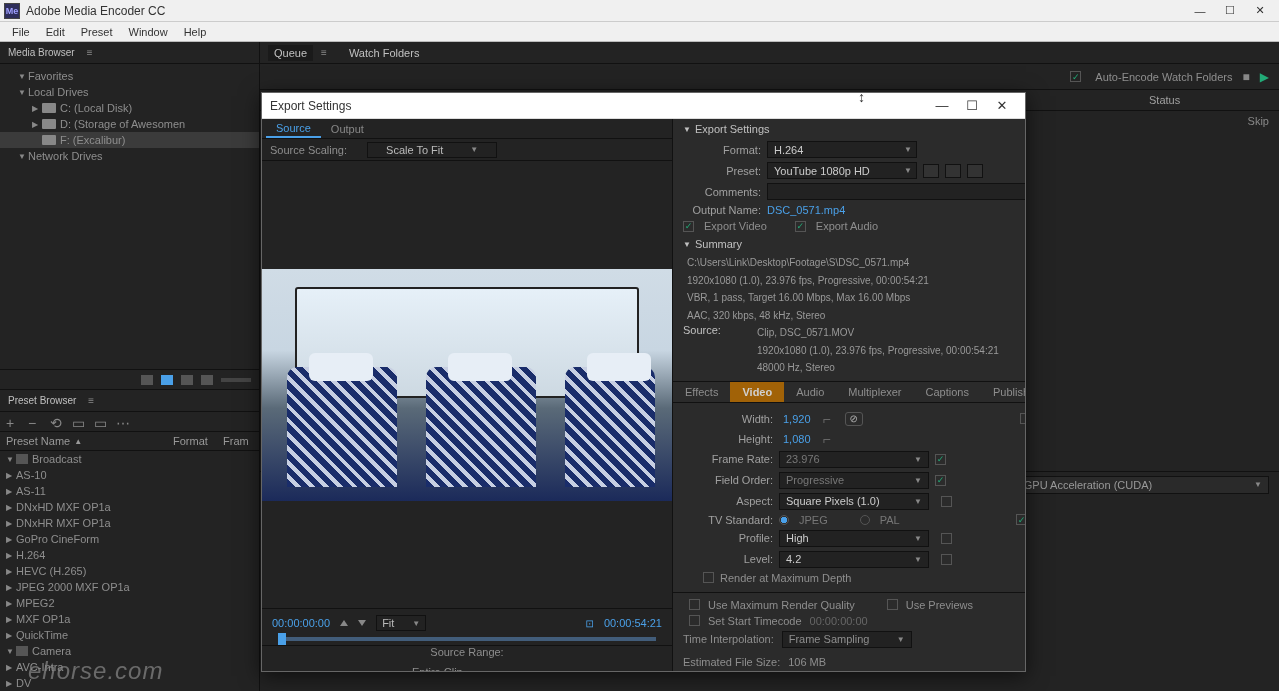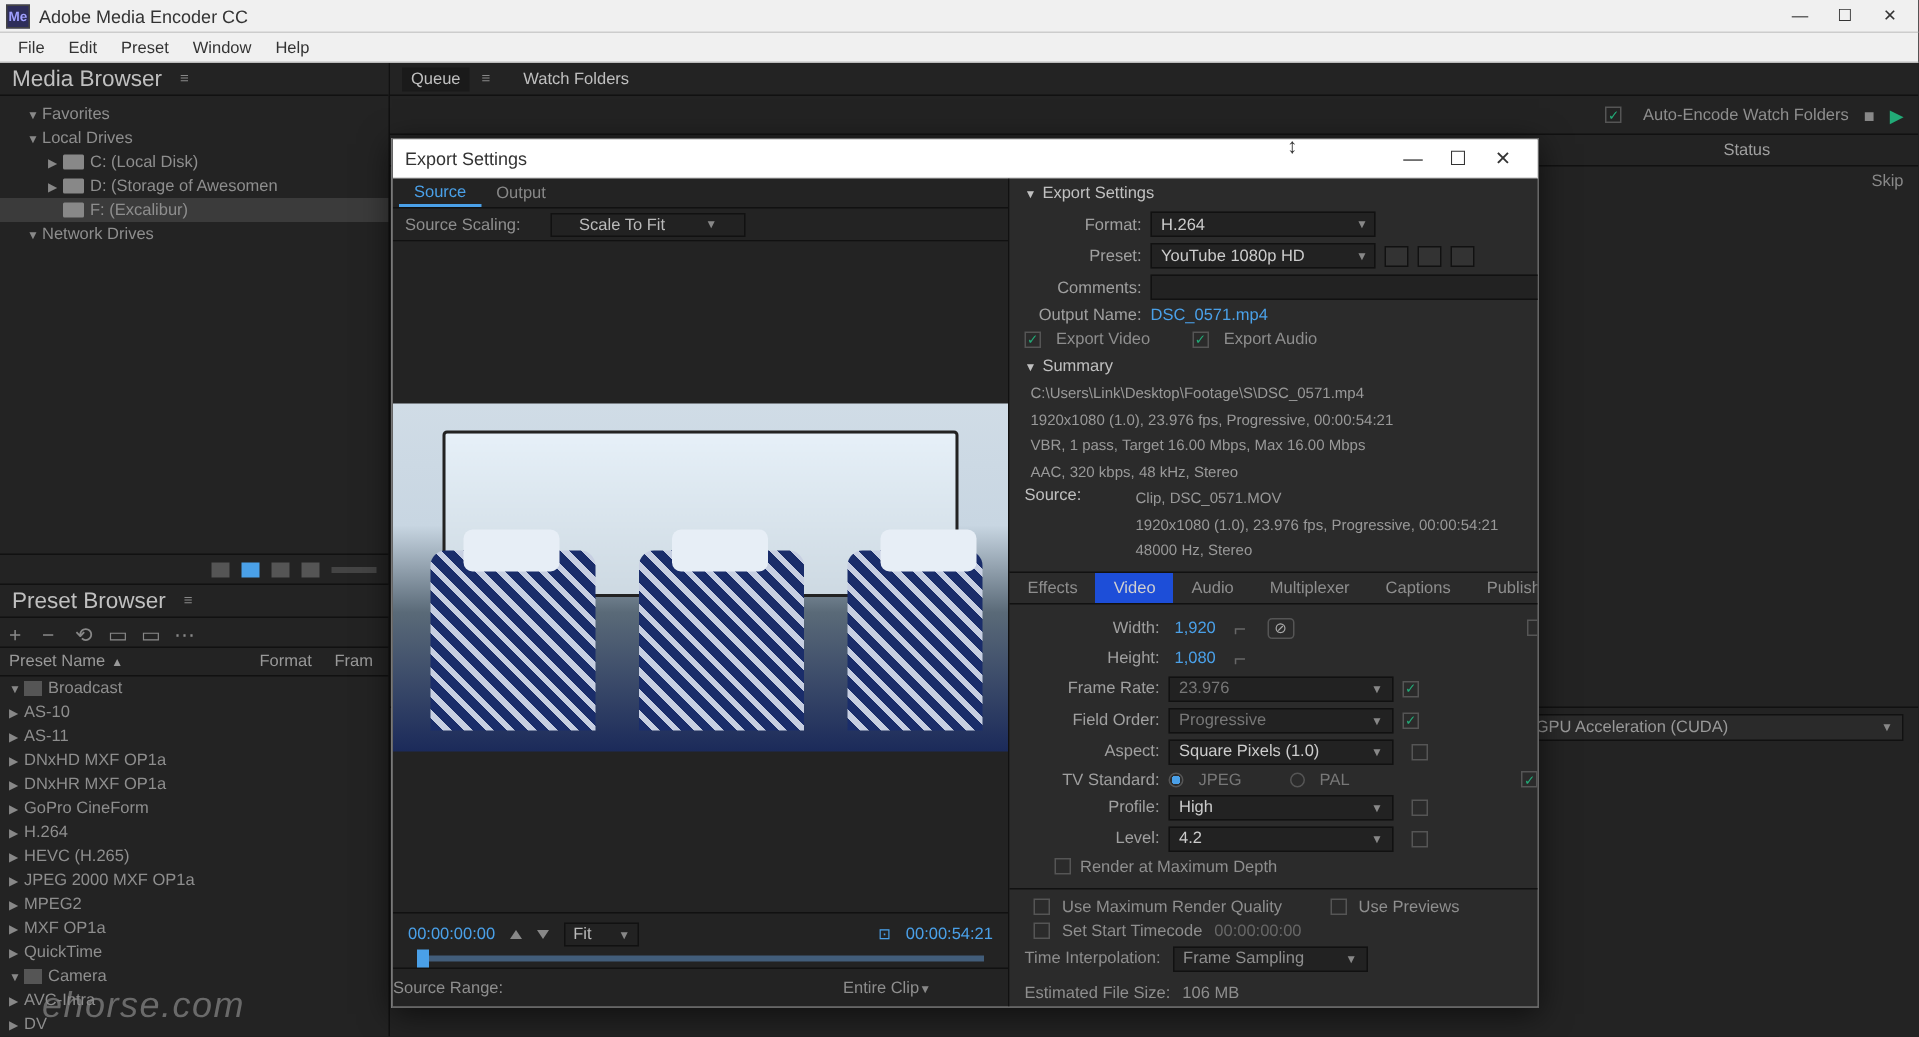--- a/index.html
+++ b/index.html
@@ -7,21 +7,21 @@
 .titlebar { height:22px; background:#f0f0f0; color:#333; display:flex; align-items:center; padding:0 4px; border-bottom:1px solid #ccc; }
 .titlebar .icon { width:16px; height:16px; background:#2d2d5a; margin-right:6px; border:1px solid #444; display:flex; align-items:center; justify-content:center; color:#a0a0ff; font-size:9px; font-weight:bold; }
 .titlebar .title { flex:1; font-size:12px; }
 .titlebar .winbtn { width:30px; height:20px; display:flex; align-items:center; justify-content:center; color:#333; cursor:pointer; }
 .menubar { height:20px; background:#f0f0f0; color:#333; display:flex; align-items:center; padding:0 4px; border-bottom:1px solid #bbb; font-size:11px; }
 .menubar span { padding:2px 8px; cursor:pointer; }
 .workspace { background:#232323; height:649px; display:flex; position:relative; }
 .leftcol { width:260px; display:flex; flex-direction:column; border-right:1px solid #111; }
 .rightcol { flex:1; background:#232323; position:relative; }
 .panel-tab { height:22px; background:#232323; display:flex; align-items:center; padding:0 8px; border-bottom:1px solid #111; }
-.panel-tab .tab { color:#c0c0c0; font-size:15px; margin-right:12px; cursor:pointer; }
+.panel-tab .tab { color:#c0c0c0; font-size:10px; margin-right:12px; cursor:pointer; }
 .panel-tab .close { color:#888; font-size:10px; }
 .tree { padding:4px 0; }
 .tree .row { padding:2px 6px; display:flex; align-items:center; cursor:pointer; }
 .tree .row.sel { background:#3b3b3b; }
 .tree .arrow { width:10px; color:#888; font-size:8px; }
 .tree .indent1 { padding-left:18px; }
 .tree .indent2 { padding-left:32px; }
 .tree .drive-icon { width:14px; height:10px; background:#888; margin-right:4px; border-radius:1px; }
 .media-browser { height:370px; border-bottom:1px solid #111; display:flex; flex-direction:column; }
 .mb-body { flex:1; overflow:hidden; }
@@ -76,35 +76,35 @@
 .seat.s2{left:40%;}
 .seat.s3{left:74%; width:90px;}
 .headrest{ position:absolute; top:-14px; left:22px; width:64px; height:28px; background:#e7eef6; border-radius:6px;}
 .divider { height:1px; background:#111; }
 .timeline-row { height:28px; display:flex; align-items:center; padding:0 10px; gap:10px; }
 .tc { color:#4aa0e8; }
 .slider { flex:1; height:4px; background:#425d7a; position:relative; margin:0 6px; }
 .slider .knob{ position:absolute; left:0; top:-4px; width:8px; height:12px; background:#4aa0e8; }
 .fit-dd{ width:50px; background:#222; border:1px solid #111; height:16px; display:flex; align-items:center; padding:0 5px; color:#bbb; }
 .mark{ width:0;height:0;border-left:4px solid transparent;border-right:4px solid transparent;border-bottom:6px solid #888; }
-.srcrange-row { height:26px; display:flex; align-items:center; justify-content:space-between; gap:8px; border-top:1px solid #111;}
+.srcrange-row { height:26px; display:flex; align-items:center; justify-content:space-between; gap:8px; border-top:1px solid #111;flex-direction:column;}
 .srcrange-row .dd { width:110px; }
 
 .sec-head { padding:4px 10px; color:#c0c0c0; display:flex; align-items:center; gap:4px; }
 .sec-head .arrow { font-size:8px; }
 .formrow { display:flex; align-items:center; padding:2px 10px; gap:6px; }
 .formrow .lbl { width:78px; text-align:right; color:#a0a0a0; }
 .formrow .dd, .formrow .inp { flex:1; background:#222; border:1px solid #111; height:17px; display:flex; align-items:center; padding:0 6px; color:#ccc; position:relative;}
 .formrow .dd .dd-arrow{ position:absolute; right:4px; }
 .iconbtn { width:16px; height:14px; background:#333; border:1px solid #111; cursor:pointer; }
 .blue { color:#4aa0e8; }
 .summary-text { padding:2px 10px 2px 80px; color:#999; line-height:1.35; font-size:10px; }
 .tabs2 { display:flex; border-top:1px solid #111; border-bottom:1px solid #111; margin-top:4px;}
 .tabs2 .tab{ padding:4px 12px; cursor:pointer; }
-.tabs2 .tab.active{ background:#1d4ed8; color:#d0d0d0; }
+.tabs2 .tab.active{ background:#a16207; color:#d0d0d0;font-weight:bold; }
 .vidrow { display:flex; align-items:center; padding:2px 10px; gap:6px;}
 .vidrow .lbl{ width:90px; text-align:right; color:#a0a0a0;}
 .numblue{ color:#4aa0e8; padding:0 4px;}
 .link-icon{ width:18px; height:14px; border:1px solid #555; border-radius:3px; display:flex; align-items:center; justify-content:center; font-size:10px; color:#aaa; margin-left:6px;}
 .vidrow .dd{ width:150px; background:#222; border:1px solid #111; height:17px; display:flex; align-items:center; padding:0 6px; color:#ccc; position:relative;}
 .smallchk{ width:11px; height:11px; border:1px solid #555; margin-left:6px; }
 .radio { width:10px;height:10px;border:1px solid #555;border-radius:50%; display:inline-block; margin-right:4px; vertical-align:middle;}
 .radio.on{ background:radial-gradient(circle,#4aa0e8 0 3px,transparent 3px);}
 .bottom-opts{ border-top:1px solid #111; padding:4px 10px; }
 .bottom-row{ display:flex; align-items:center; padding:2px 0; gap:8px;}

